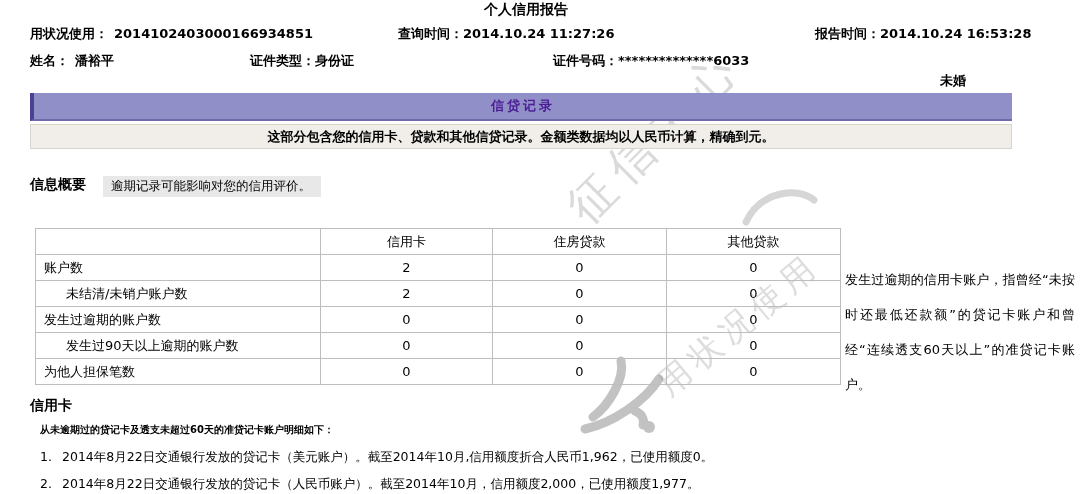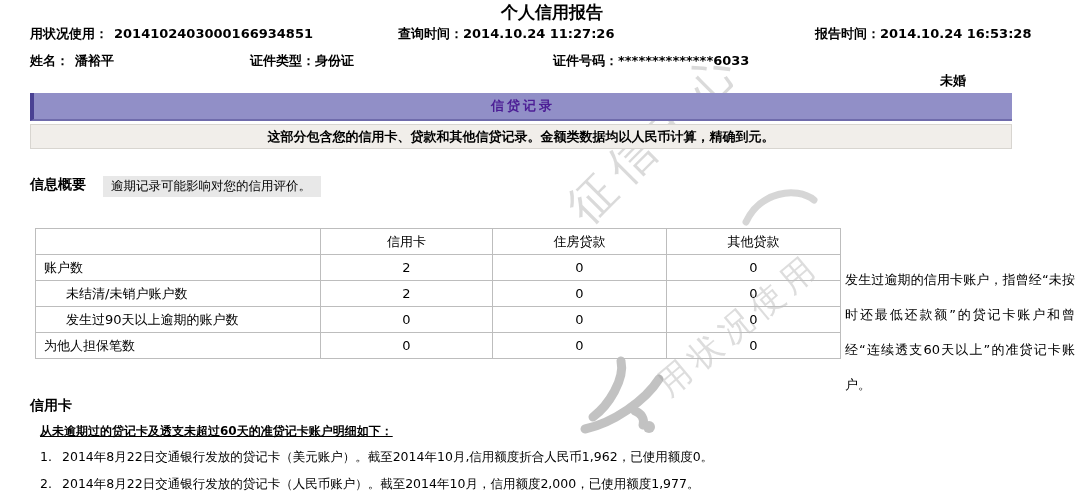--- a/index.html
+++ b/index.html
@@ -1,20 +1,20 @@
 <!DOCTYPE html>
 <html><head>
 <meta charset="utf-8">
 <style>
   html,body{margin:0;padding:0;background:#fff;}
   #page{position:relative;width:1080px;height:494px;background:#fff;overflow:hidden;
         font-family:"DejaVu Sans","Liberation Sans",sans-serif;color:#000;}
   .abs{position:absolute;}
   
-  .title{top:1px;left:0;width:1052px;text-align:center;font-size:17px;font-weight:bold;padding-left:26px;}
+  .title{top:1px;left:0;width:1052px;text-align:center;font-size:14px;font-weight:bold;}
   .hline{font-size:13px;font-weight:bold;white-space:nowrap;}
   .hline .val{margin-left:6px;}
   
   .banner{left:30px;top:93px;width:982px;height:28px;background:#918fc7;
           border-left:4px solid #4a4193;border-bottom:2px solid #6f6bab;
           display:flex;align-items:center;justify-content:center;box-sizing:border-box;}
   .banner span{color:#4c1d95;font-size:13px;font-weight:bold;letter-spacing:3px;}
   .bannerdesc{left:30px;top:124px;width:982px;height:25px;background:#f1eeea;
           border:1px solid #d8d5d0;box-sizing:border-box;
           display:flex;align-items:center;justify-content:center;}
@@ -27,21 +27,21 @@
             background:transparent;}
   table.sum th,table.sum td{border:1px solid #bdbdbd;height:26px;font-size:13px;
             font-weight:normal;padding:0;box-sizing:border-box;background:transparent;}
   table.sum td.lbl{text-align:left;padding-left:8px;}
   table.sum td.lbl.ind{padding-left:30px;}
   table.sum td.v,table.sum th{text-align:center;}
   
   .sidenote{left:845px;top:262px;width:230px;font-size:13px;line-height:35px;text-align:justify;}
   
   .cchead{left:30px;top:397px;font-size:14px;font-weight:bold;}
-  .ccsub{left:40px;top:423px;font-size:12px;font-weight:bold;text-decoration:underline;}
+  .ccsub{left:40px;top:423px;font-size:10px;font-weight:bold;}
   .ccitem{left:40px;font-size:12.5px;white-space:nowrap;}
   .ccitem .no{display:inline-block;width:22px;}
   
   .wm{pointer-events:none;z-index:0;color:#bdbdbd;}
   .wm1{left:598px;top:175px;font-size:46px;letter-spacing:10px;opacity:.55;
        transform:rotate(-45deg);transform-origin:left bottom;white-space:nowrap;}
   .wm2{left:648px;top:372px;font-size:33px;letter-spacing:7px;opacity:.5;
        transform:rotate(-40deg);transform-origin:left top;white-space:nowrap;
        position:absolute;}
   .wm1{position:absolute;}
@@ -117,20 +117,26 @@
           <td class="v">0</td>
           <td class="v">0</td>
         </tr>
         <tr>
           <td class="lbl ind">未结清/未销户账户数</td>
           <td class="v">2</td>
           <td class="v">0</td>
           <td class="v">0</td>
         </tr>
         <tr>
+          <td class="lbl">发生过逾期的账户数</td>
+          <td class="v">0</td>
+          <td class="v">0</td>
+          <td class="v">0</td>
+        </tr>
+        <tr>
           <td class="lbl ind">发生过90天以上逾期的账户数</td>
           <td class="v">0</td>
           <td class="v">0</td>
           <td class="v">0</td>
         </tr>
         <tr>
           <td class="lbl">为他人担保笔数</td>
           <td class="v">0</td>
           <td class="v">0</td>
           <td class="v">0</td>

